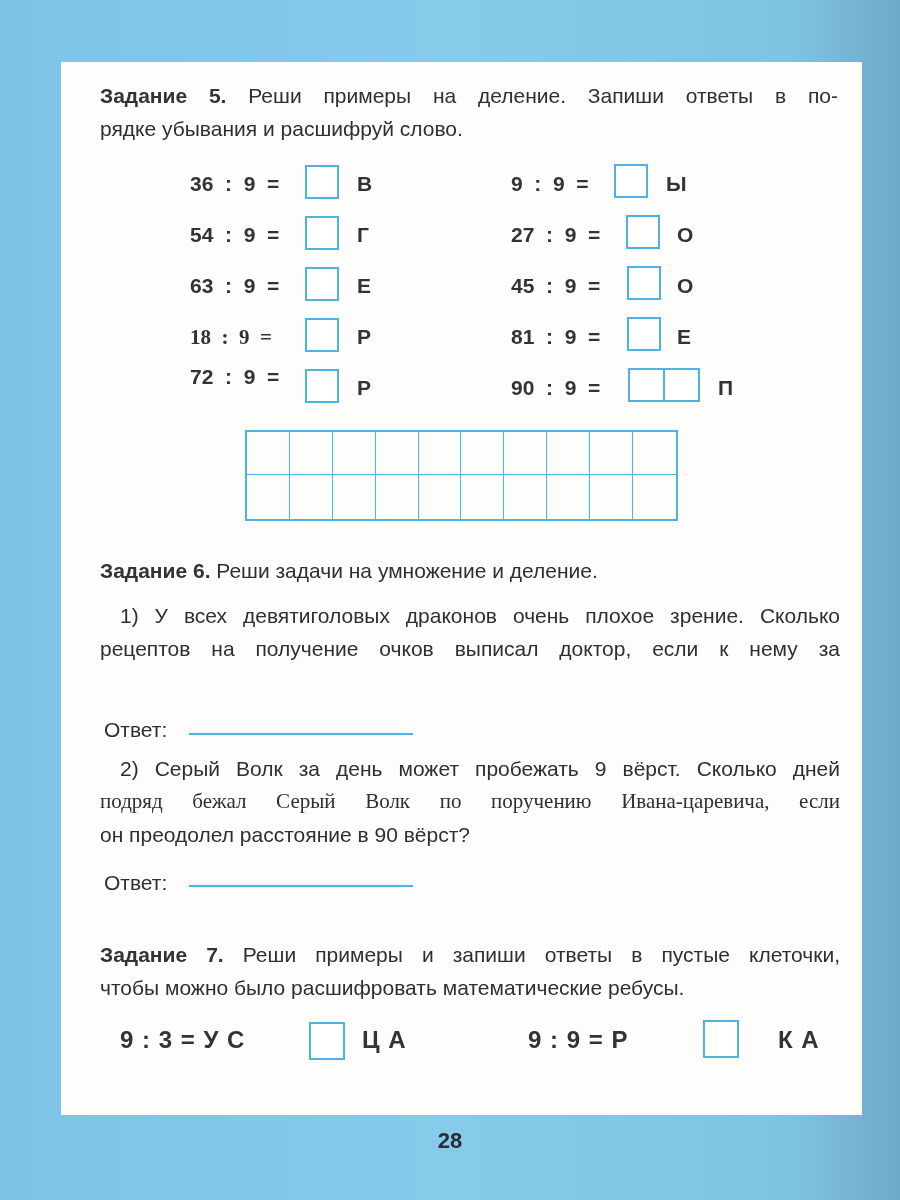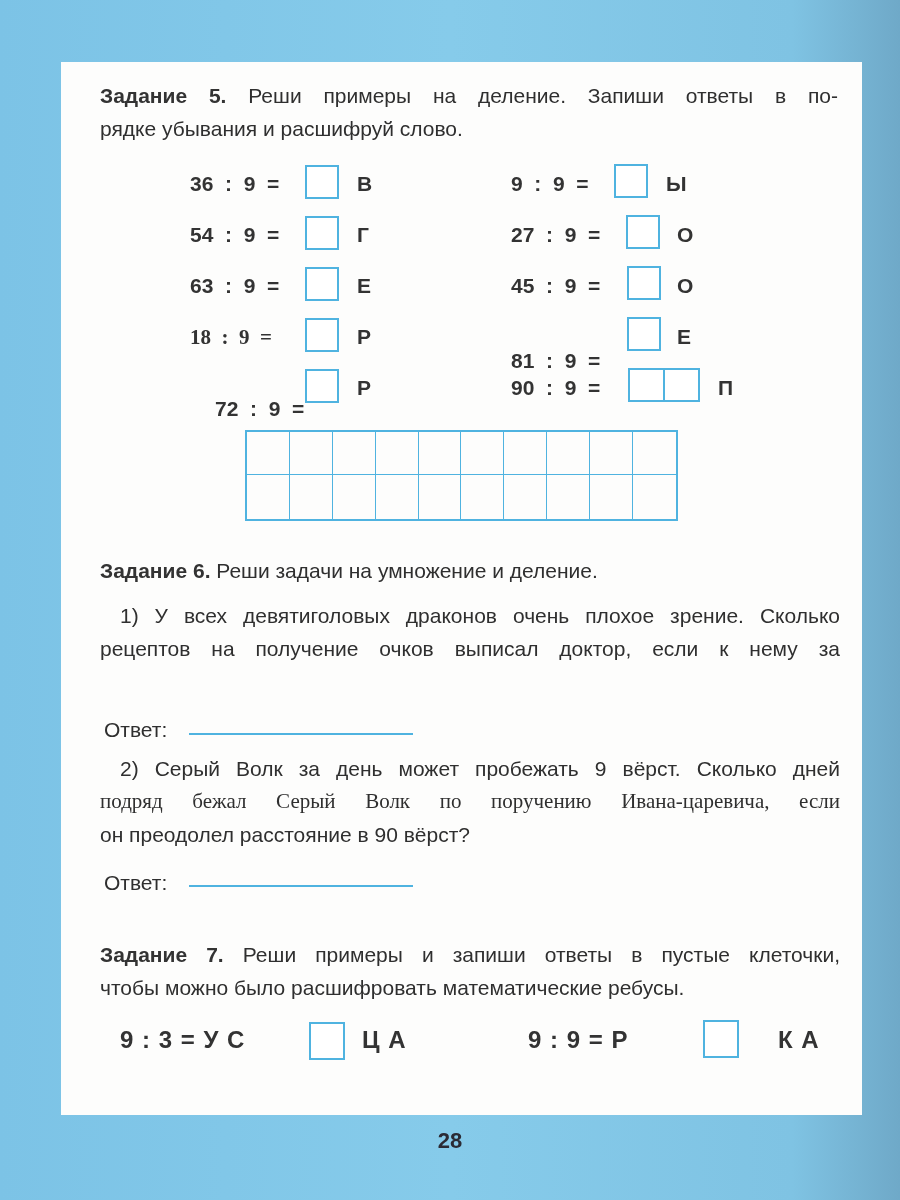--- a/index.html
+++ b/index.html
@@ -71,39 +71,39 @@
   <div class="abs letter" style="left:357px; top:218px;">Г</div>
 
   <div class="abs expr" style="left:190px; top:269px;">63  :  9  =</div>
   <div class="box" style="left:305px; top:267px;"></div>
   <div class="abs letter" style="left:357px; top:269px;">Е</div>
 
   <div class="abs expr" style="left:190px; top:320px;font-family:Liberation Serif, serif;">18  :  9  =</div>
   <div class="box" style="left:305px; top:318px;"></div>
   <div class="abs letter" style="left:357px; top:320px;">Р</div>
 
-  <div class="abs expr" style="left:190px; top:392px;margin-left:25px;">72  :  9  =</div>
+  <div class="abs expr" style="left:190px; top:360px;">72  :  9  =</div>
   <div class="box" style="left:305px; top:369px;"></div>
   <div class="abs letter" style="left:357px; top:371px;">Р</div>
 </div>
 
 <div>
   <div class="abs expr" style="left:511px; top:167px;">9  :  9  =</div>
   <div class="box" style="left:614px; top:164px;"></div>
   <div class="abs letter" style="left:666px; top:167px;">Ы</div>
 
   <div class="abs expr" style="left:511px; top:218px;">27  :  9  =</div>
   <div class="box" style="left:626px; top:215px;"></div>
   <div class="abs letter" style="left:677px; top:218px;">О</div>
 
   <div class="abs expr" style="left:511px; top:269px;">45  :  9  =</div>
   <div class="box" style="left:627px; top:266px;"></div>
   <div class="abs letter" style="left:677px; top:269px;">О</div>
 
-  <div class="abs expr" style="left:511px; top:320px;margin-top:24px;">81  :  9  =</div>
+  <div class="abs expr" style="left:511px; top:320px;">81  :  9  =</div>
   <div class="box" style="left:627px; top:317px;"></div>
   <div class="abs letter" style="left:677px; top:320px;">Е</div>
 
   <div class="abs expr" style="left:511px; top:371px;">90  :  9  =</div>
   <div class="box" style="left:628px; top:368px; width:37px;"></div>
   <div class="box" style="left:663px; top:368px; width:37px;"></div>
   <div class="abs letter" style="left:718px; top:371px;">П</div>
 </div>
 
 <div class="grid">

